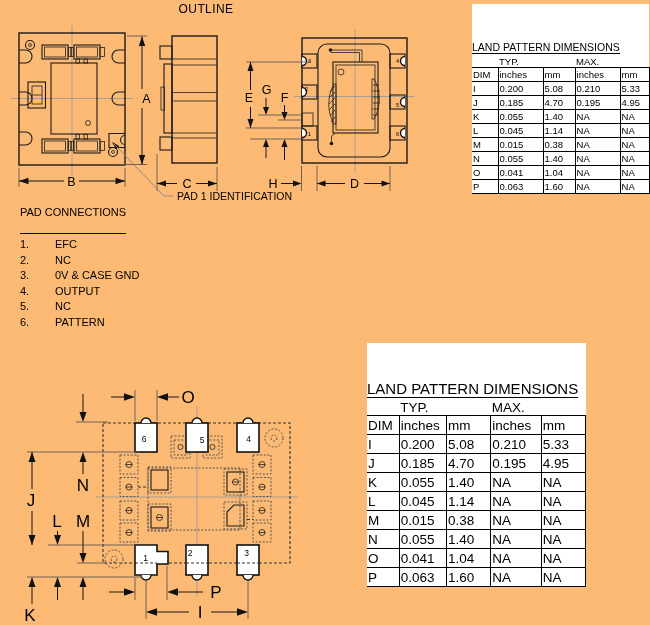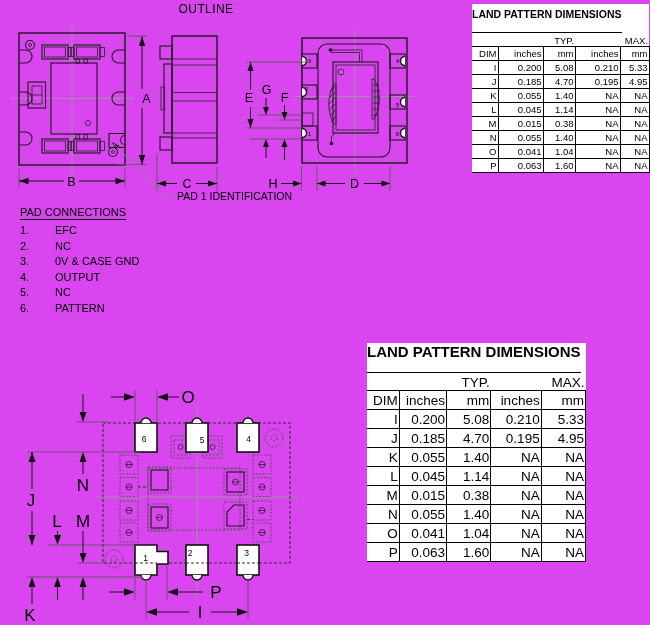--- a/index.html
+++ b/index.html
@@ -1,34 +1,34 @@
 <!DOCTYPE html>
 <html><head>
 <meta charset="utf-8">
 <style>
   html,body{margin:0;padding:0;background:#fff;}
-  #page{position:relative;width:650px;height:625px;background:#d946ef;overflow:hidden;
+  #page{position:relative;width:650px;height:625px;background:#fdba74;overflow:hidden;
         font-family:"Liberation Sans",sans-serif;color:#000;}
   .abs{position:absolute;}
   
   .outline-title{left:156px;top:2px;width:100px;text-align:center;font-size:12px;letter-spacing:.4px;}
   .rec-title{left:108px;top:339px;width:168px;text-align:center;font-size:17.5px;line-height:19.5px;}
   
   .padconn{left:20px;top:206px;font-size:11px;}
-  .padconn .t{display:inline-block;border-bottom:1px solid #000;padding-bottom:1px;margin-bottom:3px;font-size:11px;}
+  .padconn .t{display:inline-block;border-bottom:1px solid #000;padding-bottom:15px;margin-bottom:3px;font-size:11px;}
   .padconn .row{display:flex;line-height:15.6px;}
   .padconn .n{width:35px;}
   
   .tblwrap{background:#fff;}
   .tbl-small{left:472px;top:4px;width:177px;}
   .tbl-large{left:367px;top:343px;width:219px;}
-  .tbl-title{display:inline-block;font-weight:bold;border-bottom:1.4px solid #000;padding-bottom:12px;white-space:nowrap;}
+  .tbl-title{display:inline-block;font-weight:normal;border-bottom:1.4px solid #000;padding-bottom:0px;white-space:nowrap;margin-top:37px;}
   .tbl-small .tbl-title{font-size:10.5px;margin-bottom:1px;}
   .tbl-large .tbl-title{font-size:15px;margin-bottom:2px;}
-  table.dimtable{border-collapse:collapse;text-align:right;width:100%;table-layout:fixed;}
+  table.dimtable{border-collapse:collapse;text-align:left;width:100%;table-layout:fixed;}
   .tbl-small table.dimtable{font-size:9.5px;}
   .tbl-large table.dimtable{font-size:13.5px;}
   table.dimtable td{padding:0 1px;}
   .tbl-small td{height:13px;}
   .tbl-large td{height:18px;}
   table.dimtable tr.grp td{border:none;height:12px;}
   .tbl-large tr.grp td{height:15px;}
   table.dimtable tr.hdr td, table.dimtable tbody td{border-right:1px solid #000;border-top:1px solid #000;}
   table.dimtable tr.hdr td:last-child, table.dimtable tbody td:last-child{border-right:1px solid #000;}
   table.dimtable tbody tr:last-child td{border-bottom:1px solid #000;}

